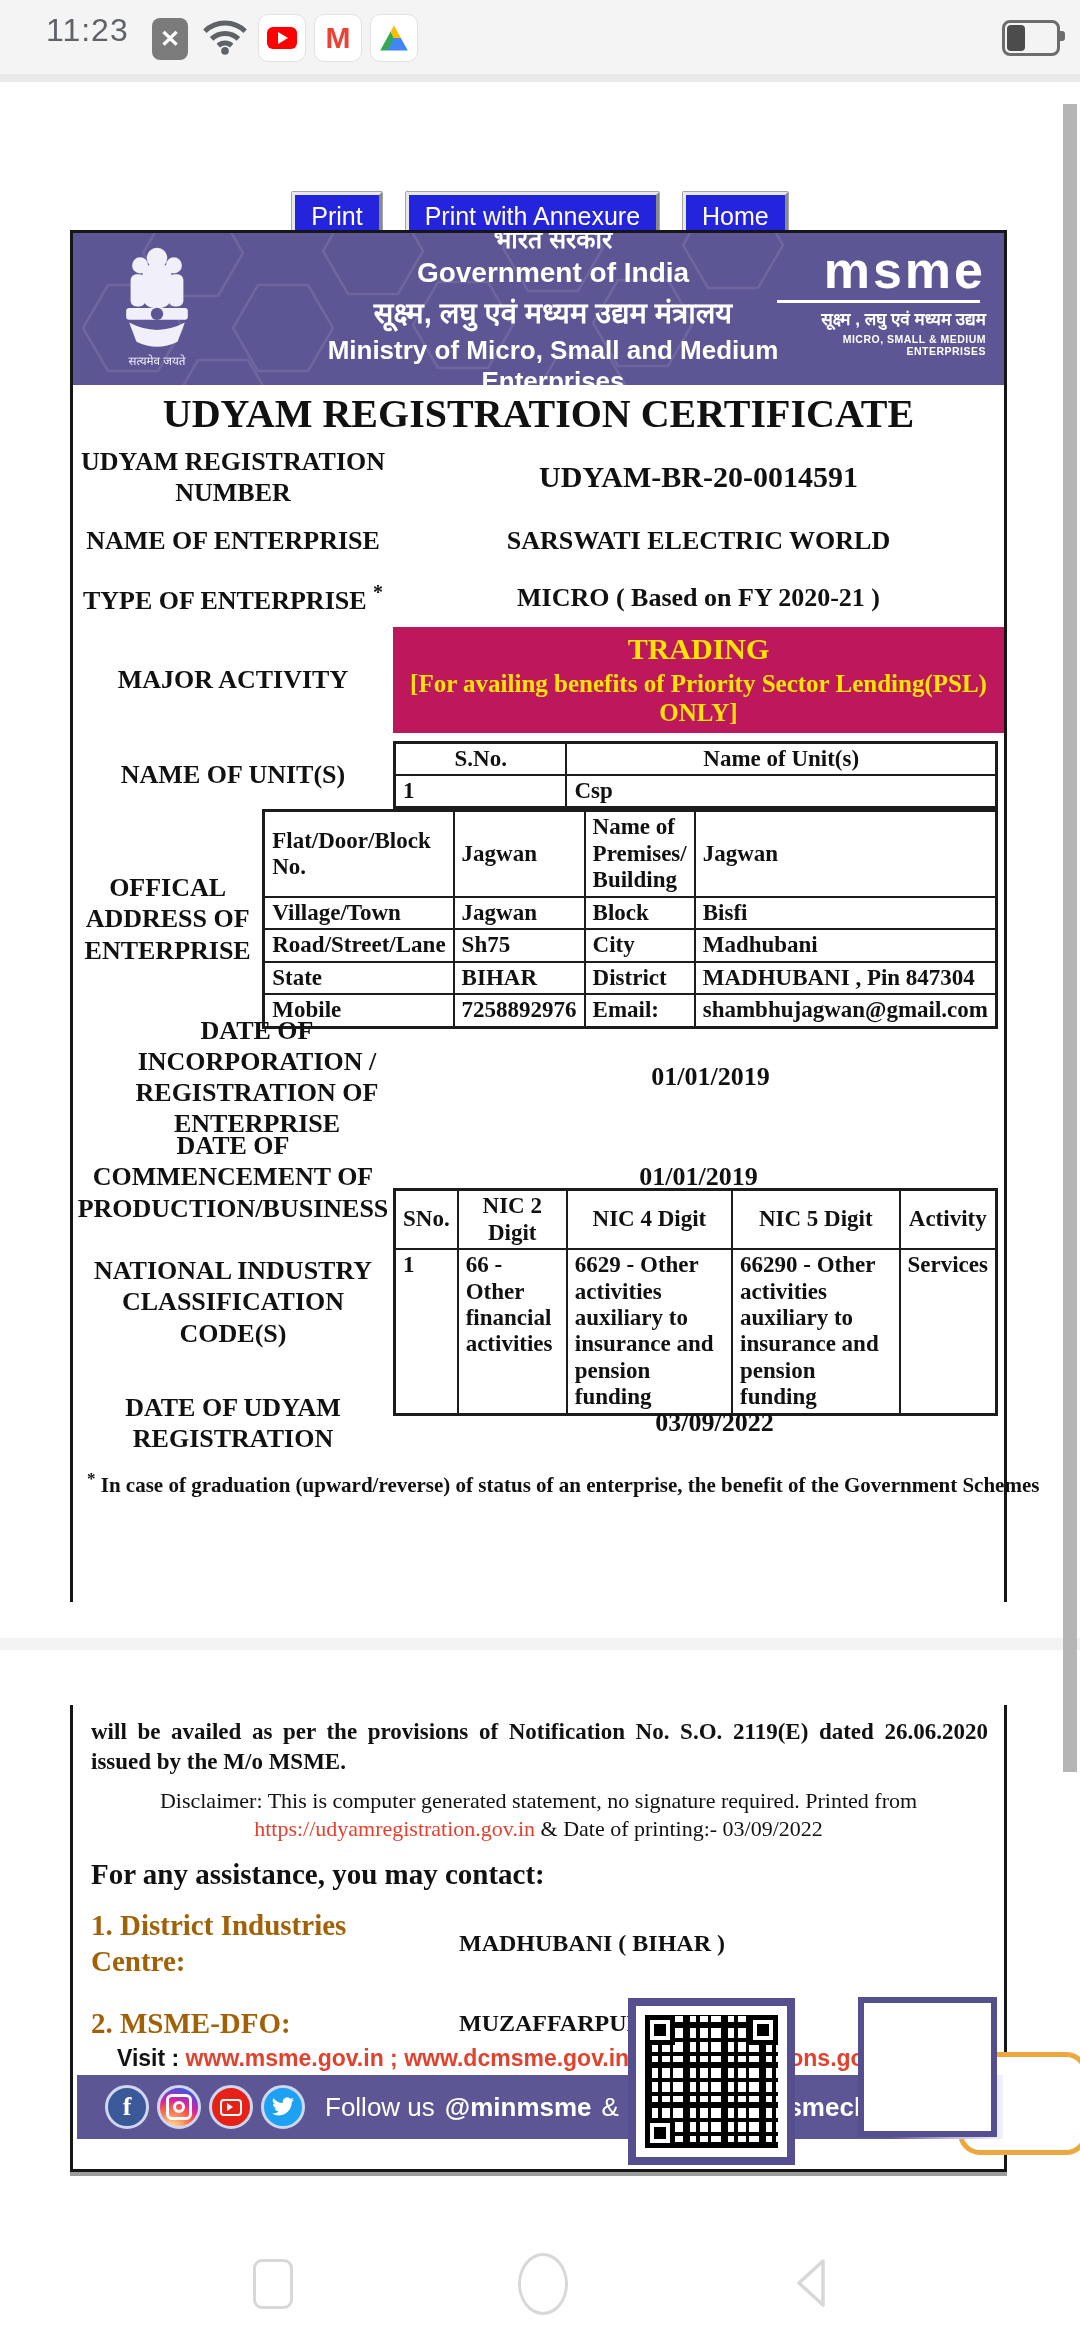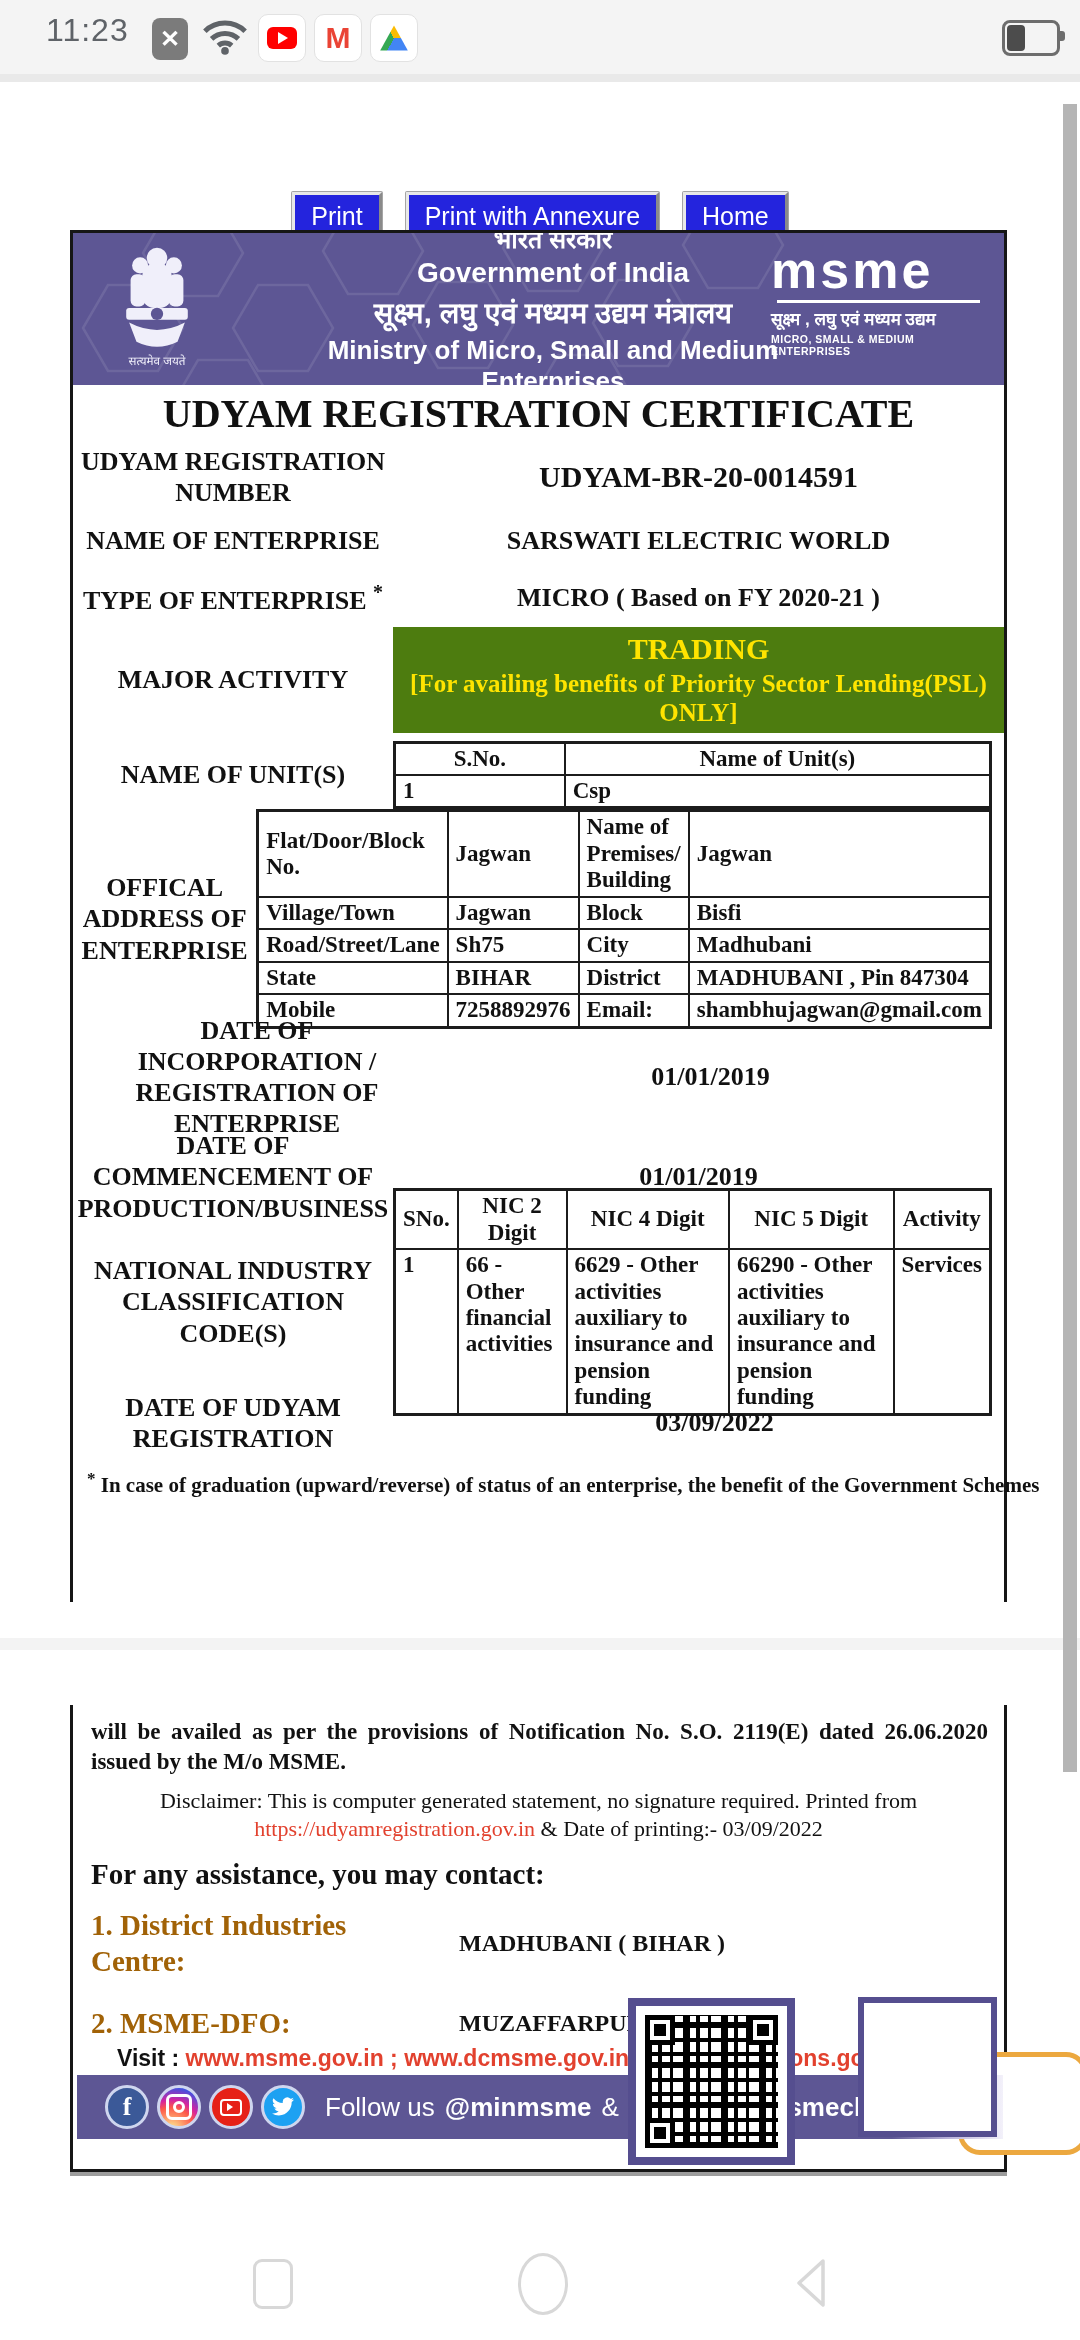--- a/index.html
+++ b/index.html
@@ -41,41 +41,41 @@
 
   .cert-header{position:relative;width:100%;height:152px;background:#5d5694;overflow:hidden;
                display:flex;align-items:center;}
   .hexes{position:absolute;left:0;top:0;}
   .emblem{position:absolute;left:38px;top:6px;}
   .hdr-center{position:absolute;left:180px;width:600px;text-align:center;color:#fff;}
   .hdr-hi1{font-size:25px;font-weight:bold;}
   .hdr-en1{font-size:28px;font-weight:bold;margin-top:2px;}
   .hdr-hi2{font-size:29px;font-weight:bold;margin-top:3px;}
   .hdr-en2{font-size:26px;font-weight:bold;margin-top:4px;}
-  .msme-logo{position:absolute;right:18px;top:14px;width:215px;text-align:left;color:#fff;}
+  .msme-logo{position:absolute;right:18px;top:14px;width:215px;text-align:right;color:#fff;}
   .msme-word{font-size:52px;font-weight:bold;letter-spacing:3px;line-height:0.9;font-family:"Liberation Sans",sans-serif;}
   .msme-line{height:3px;background:#fff;margin:6px 6px 4px 6px;}
   .msme-hi{font-size:17px;font-weight:bold;}
   .msme-en{font-size:10.5px;font-weight:bold;letter-spacing:0.5px;margin-top:3px;}
 
   .cert-title{height:56px;display:flex;align-items:center;justify-content:center;
               font-size:40px;font-weight:bold;color:#111;}
 
   .row{display:flex;width:100%;box-sizing:border-box;}
   .row .lbl{width:320px;display:flex;align-items:center;justify-content:center;text-align:center;
             font-weight:bold;font-size:26px;color:#111;line-height:1.2;padding:0 6px;box-sizing:border-box;}
   .row .val{flex:1;display:flex;align-items:center;justify-content:center;text-align:center;
             font-weight:bold;font-size:26px;color:#111;}
-  .row .vwrap{flex:1;display:flex;align-items:center;padding-right:12px;}
+  .row .vwrap{flex:1;display:flex;align-items:center;padding-right:6px;}
   .sup{font-size:20px;vertical-align:super;}
 
   .r-urn{height:72px;} .r-urn .val{font-size:30px;}
   .r-name{height:56px;} .r-type{height:58px;}
   .r-activity{height:106px;}
-  .activity-box{flex:1;background:#4d7c0f;color:#ffe400;display:flex;flex-direction:column;
+  .activity-box{flex:1;background:#be185d;color:#ffe400;display:flex;flex-direction:column;
                 justify-content:center;text-align:center;padding:4px 10px;box-sizing:border-box;}
   .activity-main{font-size:30px;font-weight:bold;}
   .activity-note{font-size:25px;font-weight:bold;line-height:1.15;margin-top:4px;}
   .r-social{height:84px;}
   .r-units{height:84px;} .r-address{height:204px;} .r-incorp{height:112px;padding-left:24px;}
   .r-commence{height:88px;} .r-nic{height:162px;} .r-udyam{height:80px;gap:32px;}
 
   table.ctab{border-collapse:collapse;width:100%;font-family:"Liberation Serif",serif;
              font-weight:bold;color:#111;}
   table.ctab td,table.ctab th{border:2px solid #1c1c1c;padding:2px 7px;font-size:23px;line-height:1.15;}

